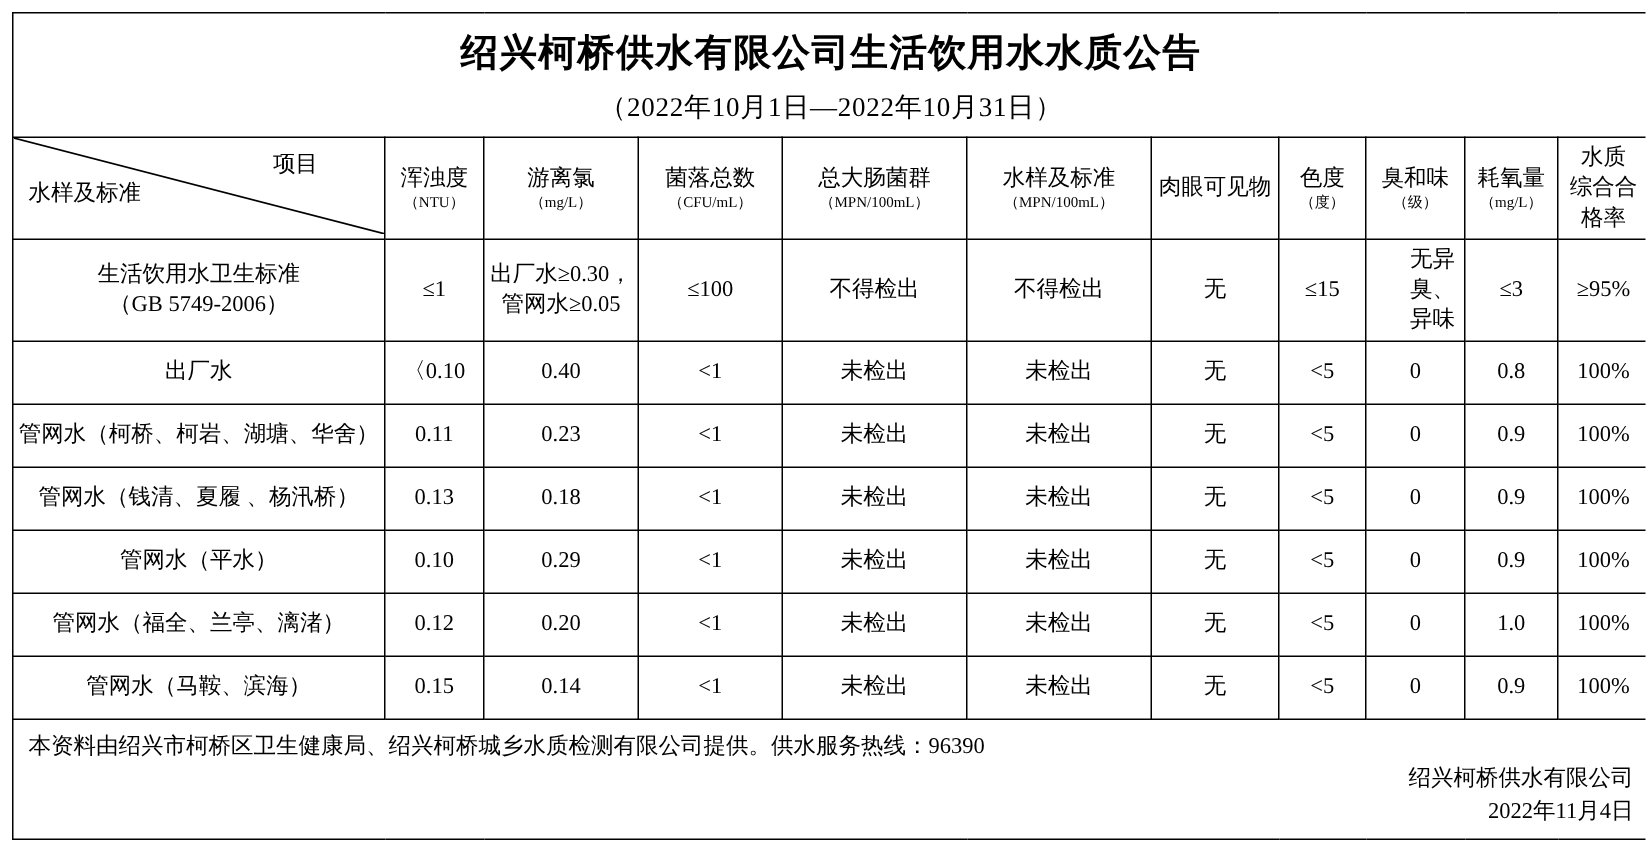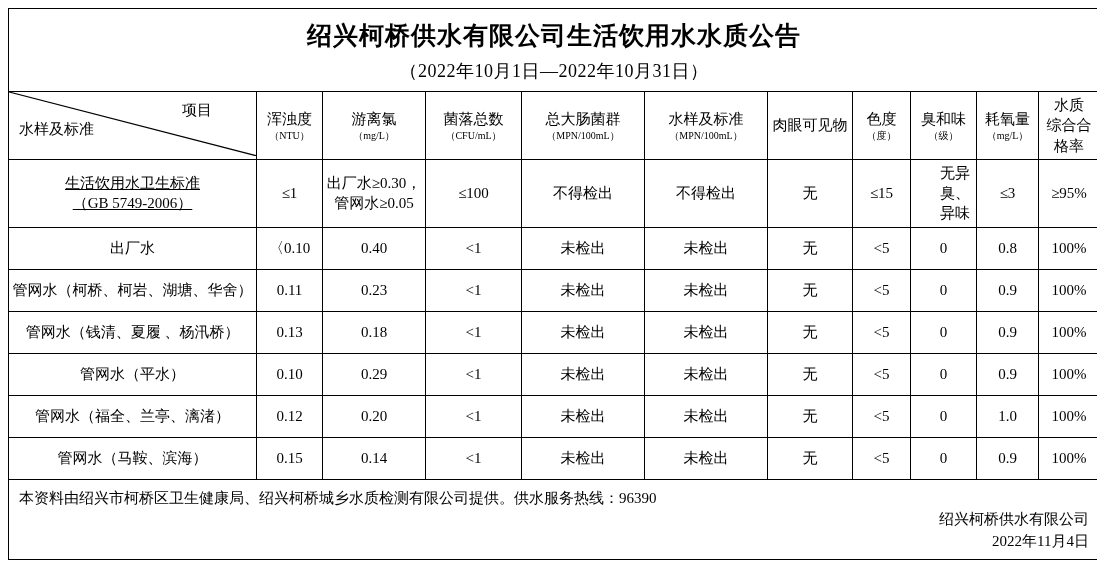--- a/index.html
+++ b/index.html
@@ -75,21 +75,20 @@
     text-align: center;
   }
   .hd {
     line-height: 1.3;
   }
   .hd .nm { font-size: 15px; }
   .hd .un { font-size: 10px; }
   .std-name {
     line-height: 1.4;
     font-size: 15px;
-    text-decoration: underline;
   }
   .small2 {
     font-size: 13px;
     line-height: 1.35;
   }
   .row-label {
     font-size: 15px;
   }
   .val { font-size: 15px; }
   .footer-cell {

